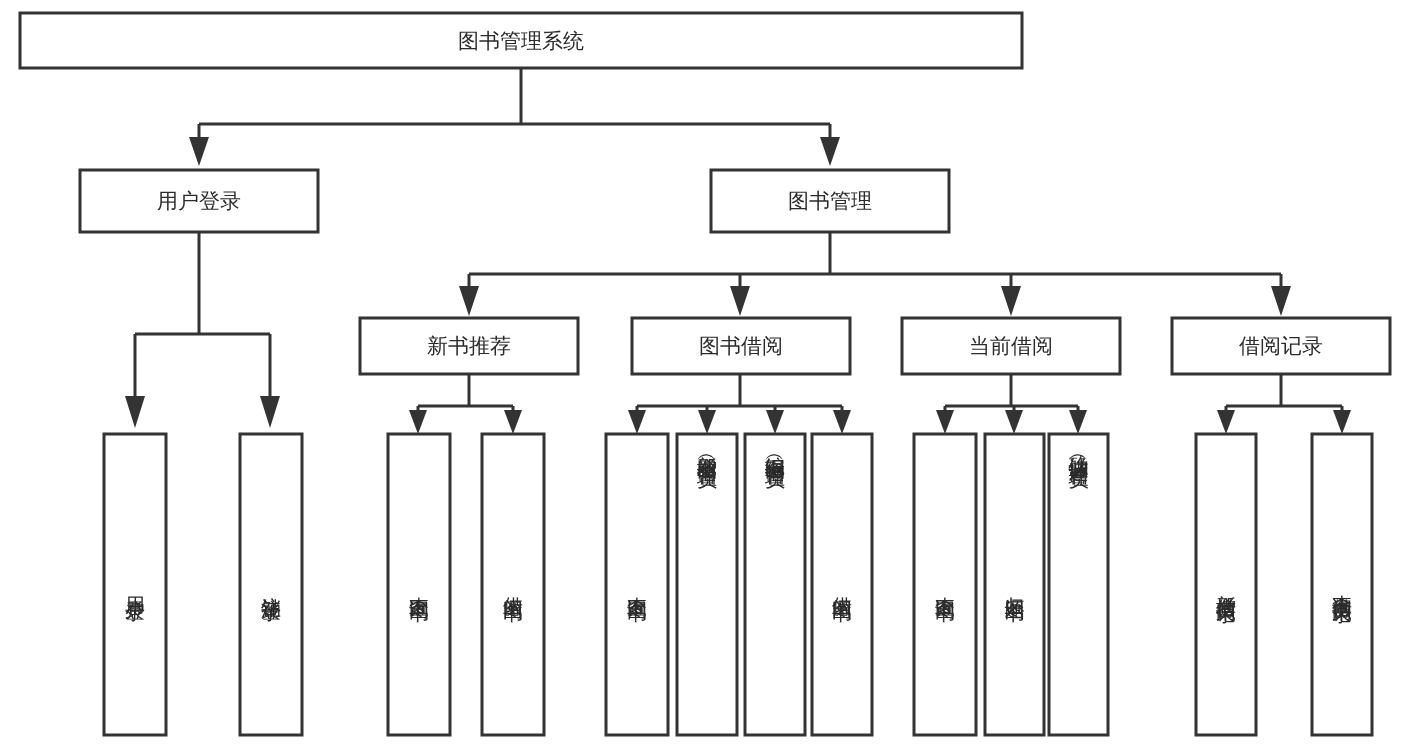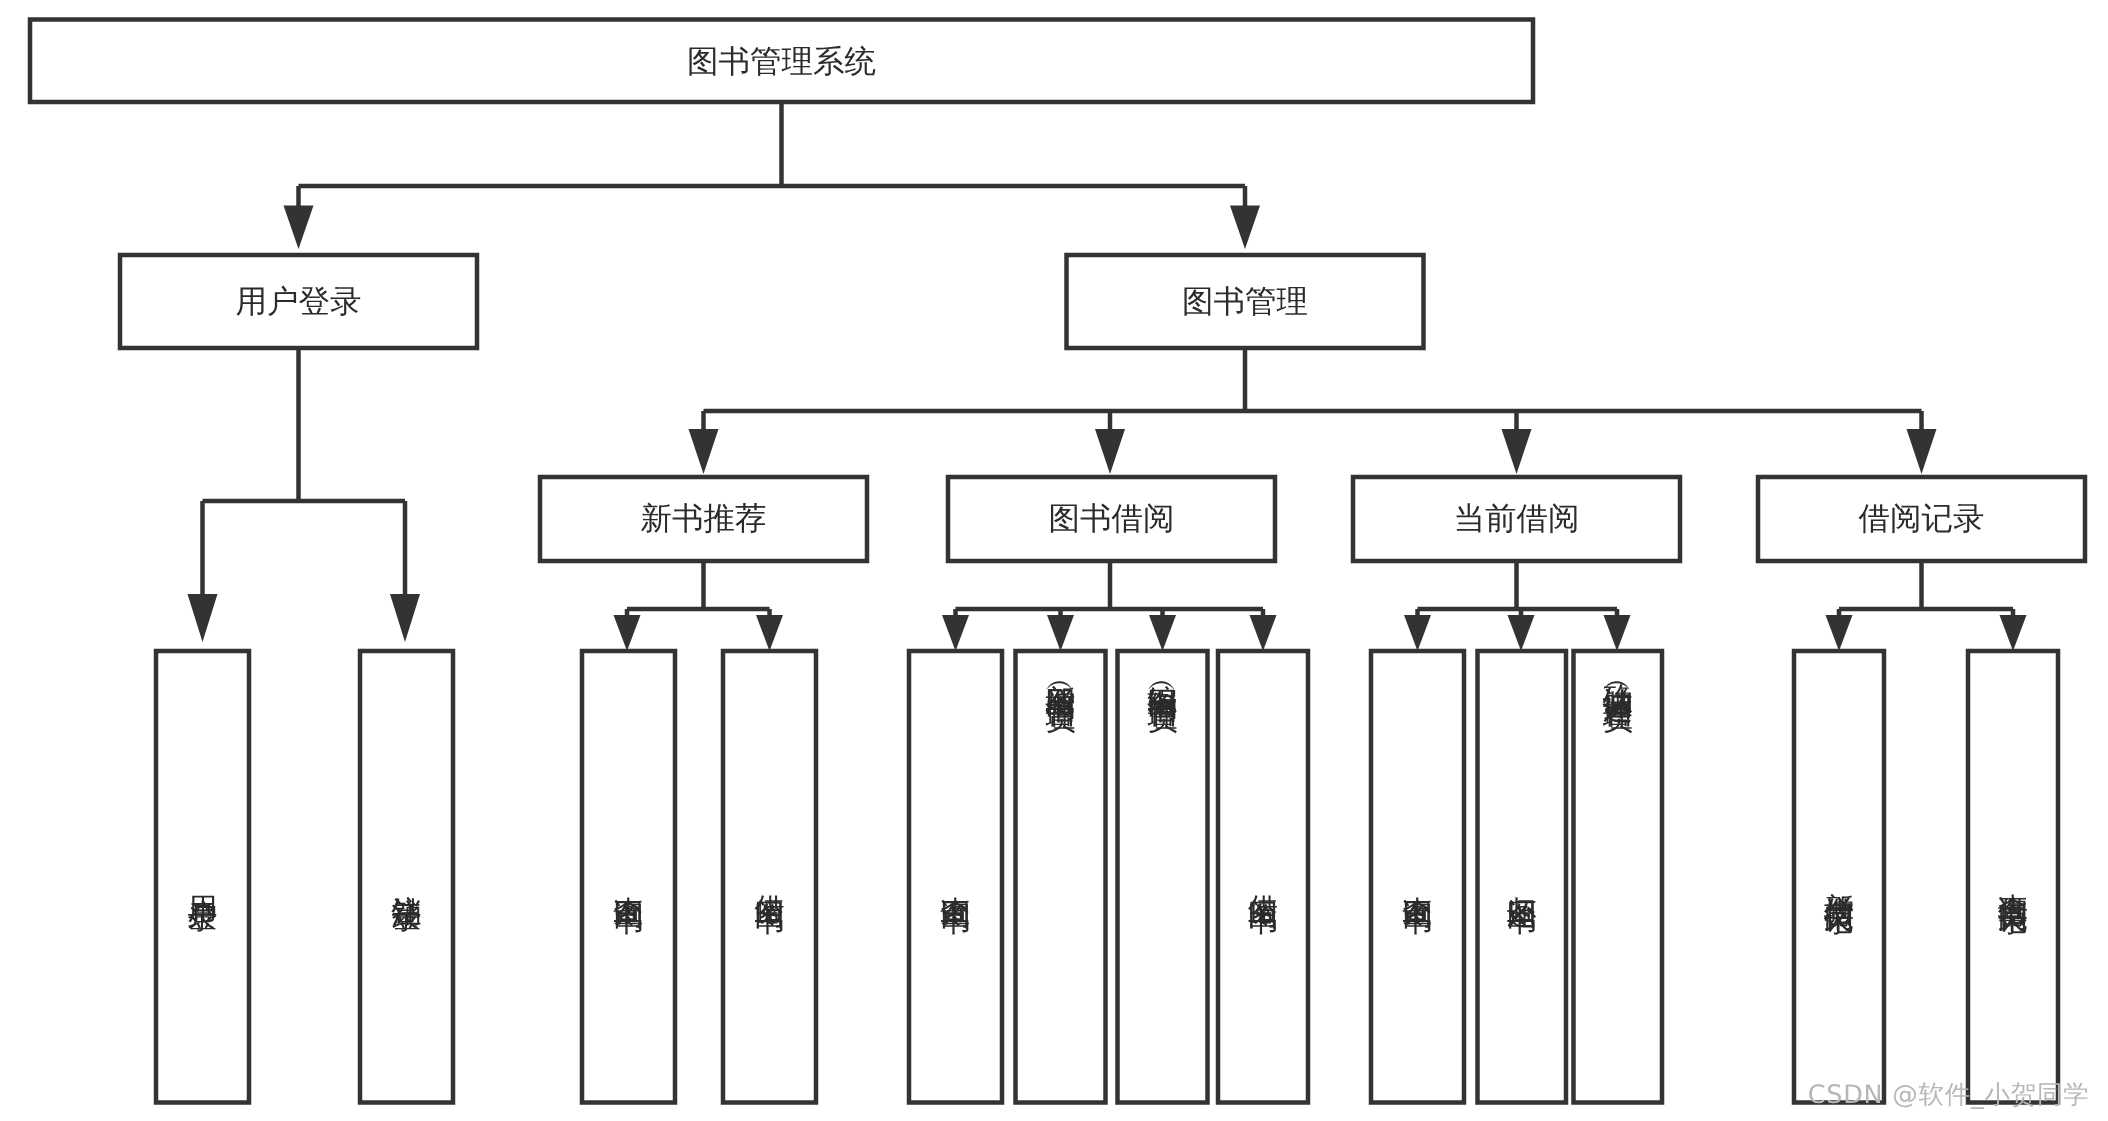--- a/index.html
+++ b/index.html
@@ -251,15 +251,14 @@
     <span class="leaf-label">确认归还（管理员）</span>
   </div>
 
   <div class="leaf-label-wrap" style="left:1196px; top:434px; width:60px; height:301px;">
     <span class="leaf-label">新增借阅记录</span>
   </div>
   <div class="leaf-label-wrap" style="left:1312px; top:434px; width:60px; height:301px;">
     <span class="leaf-label">查询借阅记录</span>
   </div>
 
-  <div id="watermark">CSDN @软件_小贺同学</div>
 
 </div>
 
 </body></html>

